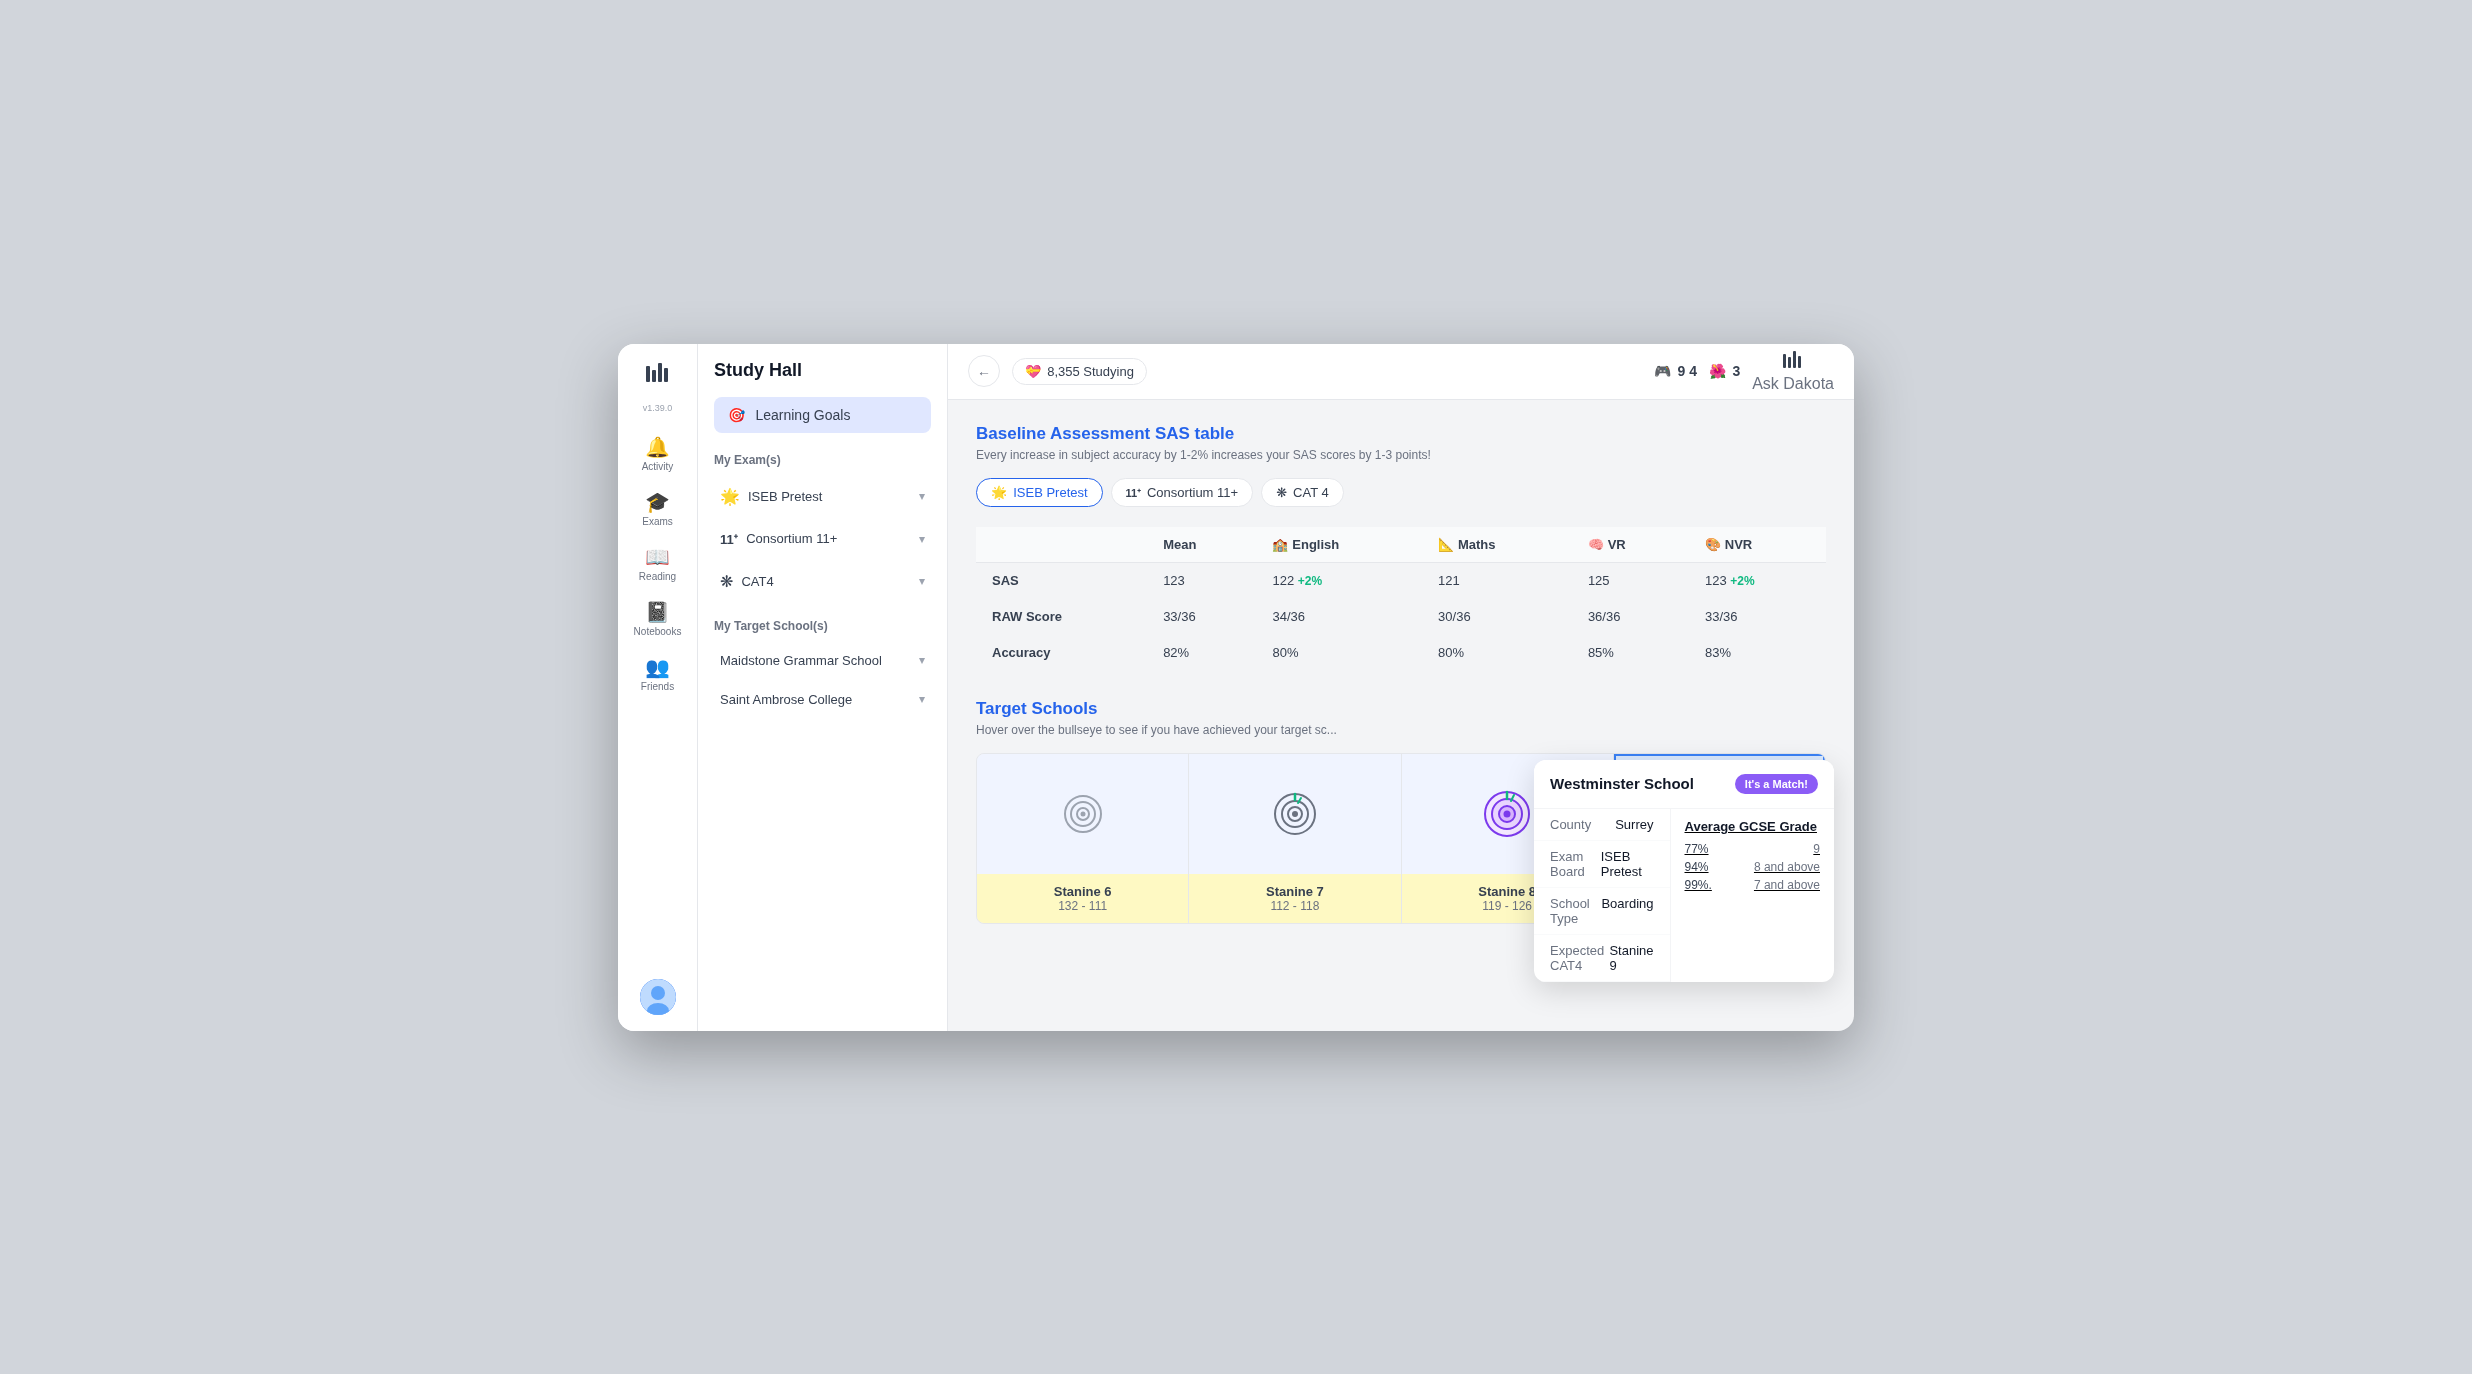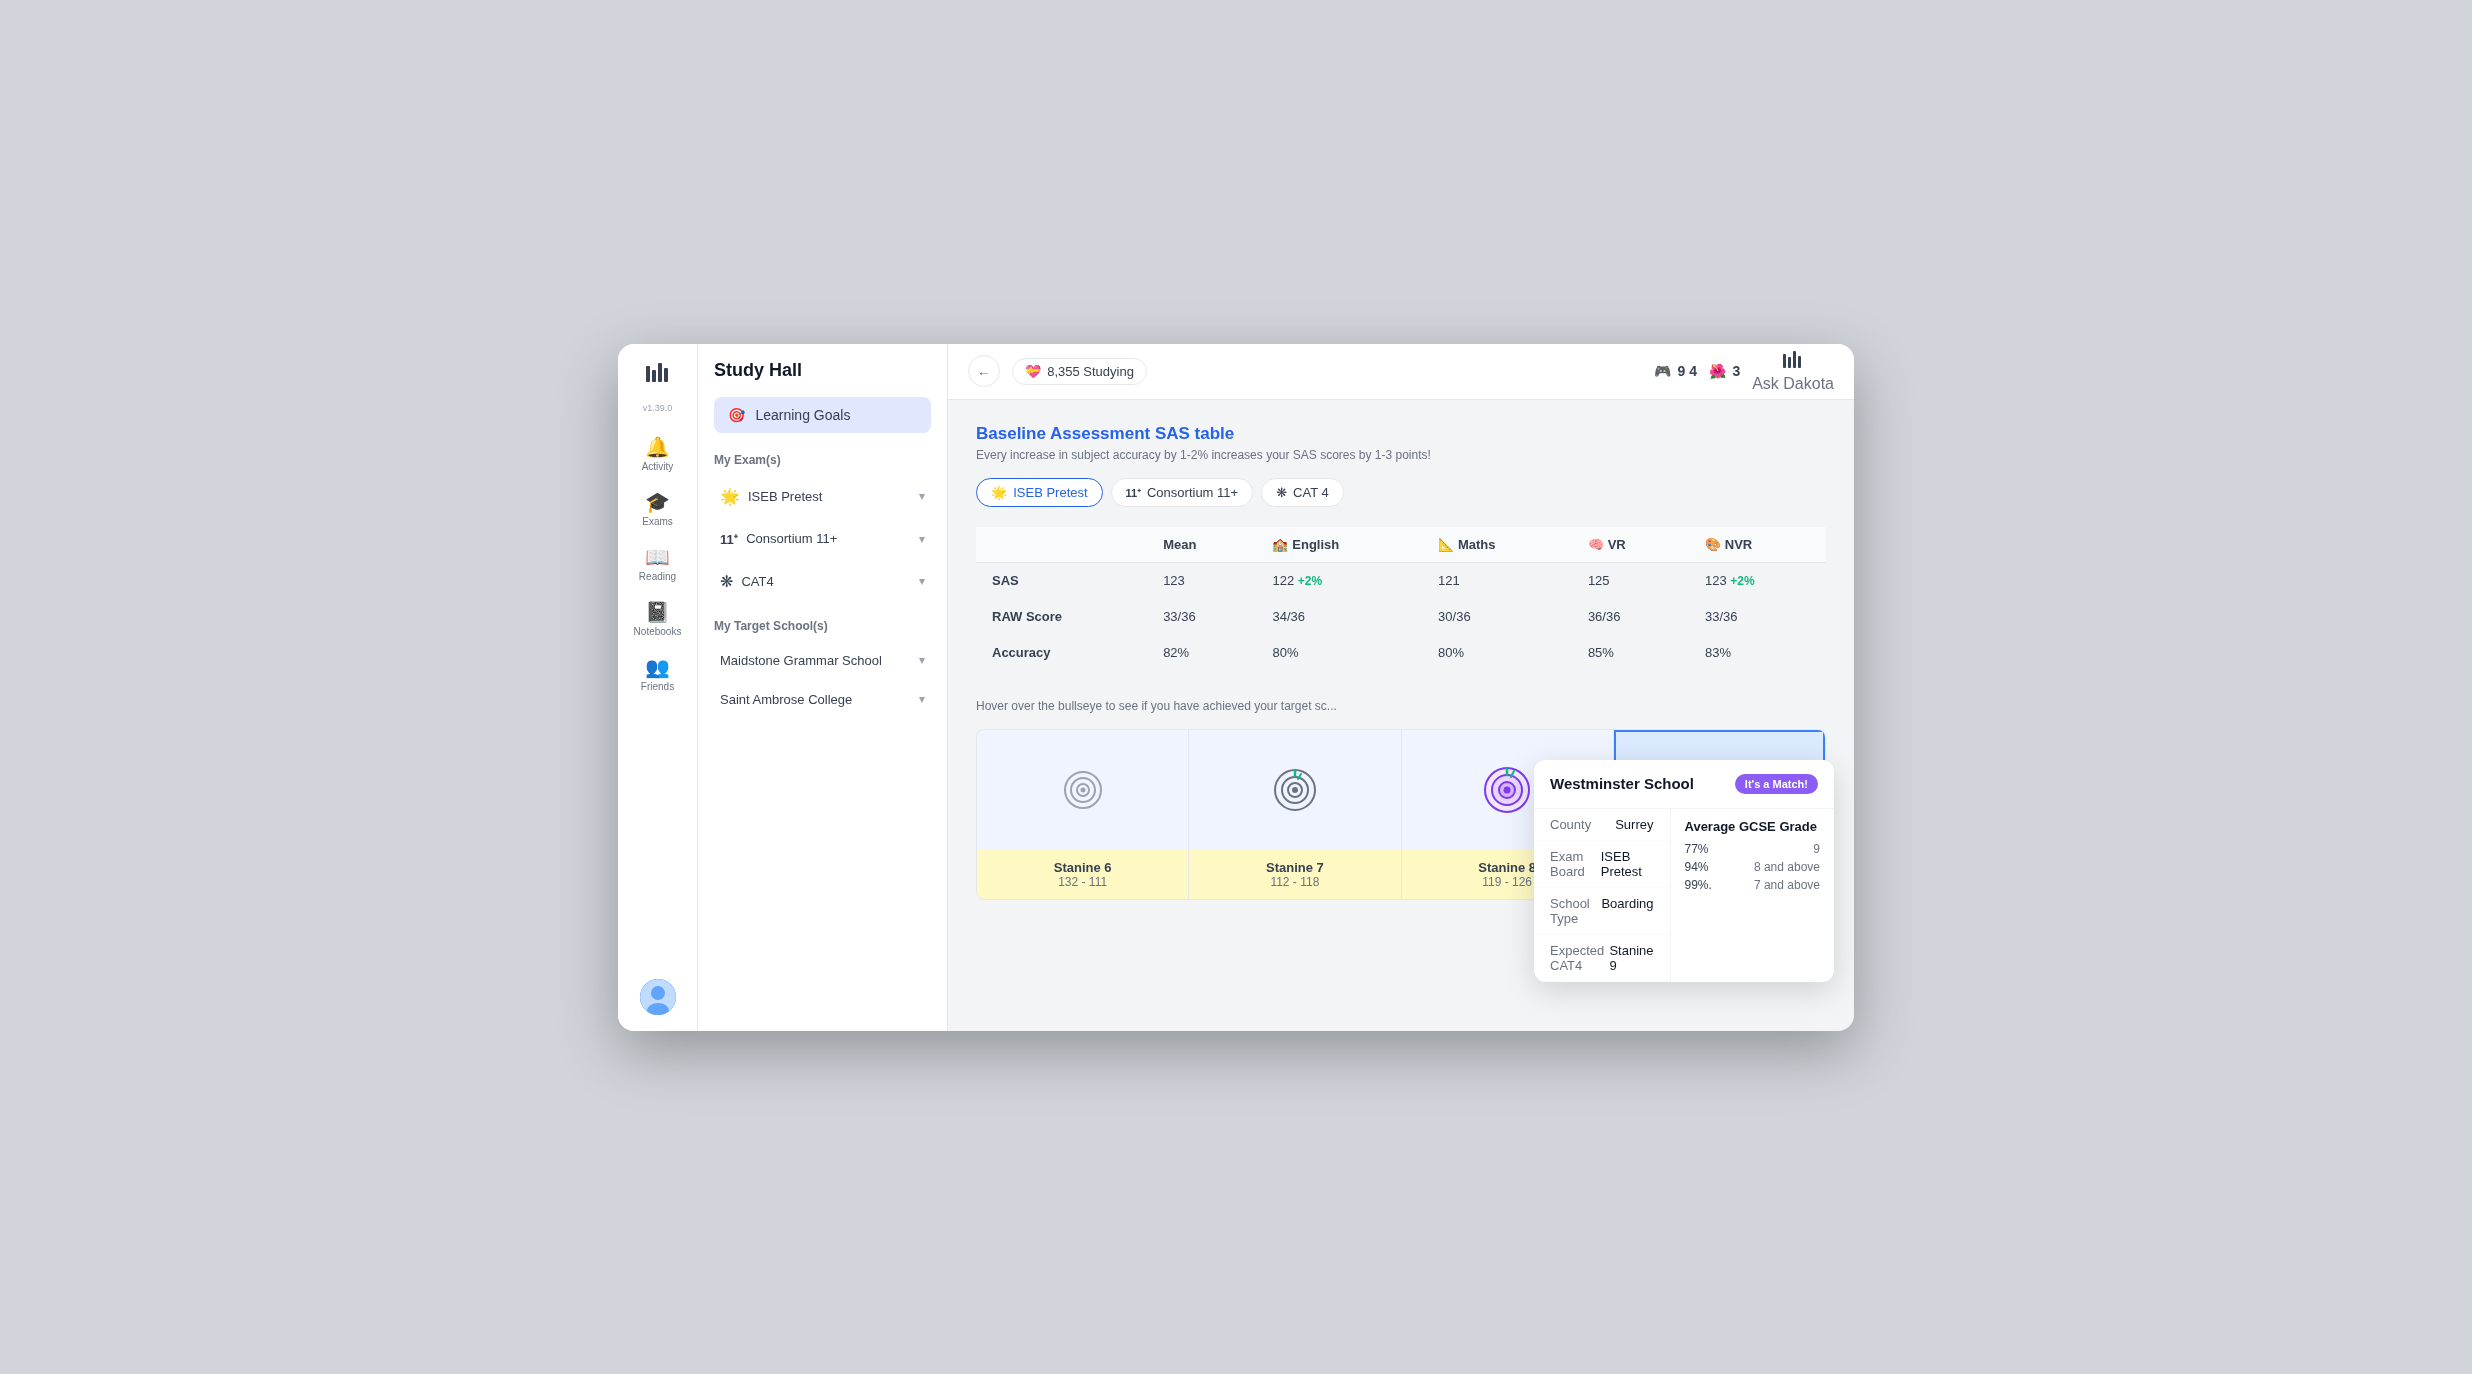--- a/index.html
+++ b/index.html
@@ -574,20 +574,21 @@
             <td class="bold-cell">Accuracy</td>
             <td>82%</td>
             <td>80%</td>
             <td>80%</td>
             <td>85%</td>
             <td>83%</td>
           </tr>
         </tbody>
       </table>
 
+      <div class="section-title-blue">Target Schools</div>
       <div class="schools-subtitle">Hover over the bullseye to see if you have achieved your target sc...</div>
 
       <div class="stanine-grid">
 
         <div class="stanine-col">
           <div class="stanine-visual">
             <div class="stanine-icon-wrap">
               <svg width="40" height="40" viewBox="0 0 40 40">
                 <circle cx="20" cy="20" r="18" fill="none" stroke="#9ca3af" stroke-width="2"></circle>
                 <circle cx="20" cy="20" r="12" fill="none" stroke="#9ca3af" stroke-width="2"></circle>
@@ -684,21 +685,21 @@
               </div>
               <div class="tooltip-row">
                 <span class="tooltip-key">School Type</span>
                 <span class="tooltip-val">Boarding</span>
               </div>
               <div class="tooltip-row">
                 <span class="tooltip-key">Expected CAT4</span>
                 <span class="tooltip-val">Stanine 9</span>
               </div>
             </div>
-            <div style="flex:1;padding:10px 14px;">
+            <div style="flex:1;padding:10px 14px;text-decoration:underline;">
               <div class="tooltip-right-title">Average GCSE Grade</div>
               <div class="gcse-row">
                 <span class="gcse-pct">77%</span>
                 <span class="gcse-grade">9</span>
               </div>
               <div class="gcse-row">
                 <span class="gcse-pct">94%</span>
                 <span class="gcse-grade">8 and above</span>
               </div>
               <div class="gcse-row">

